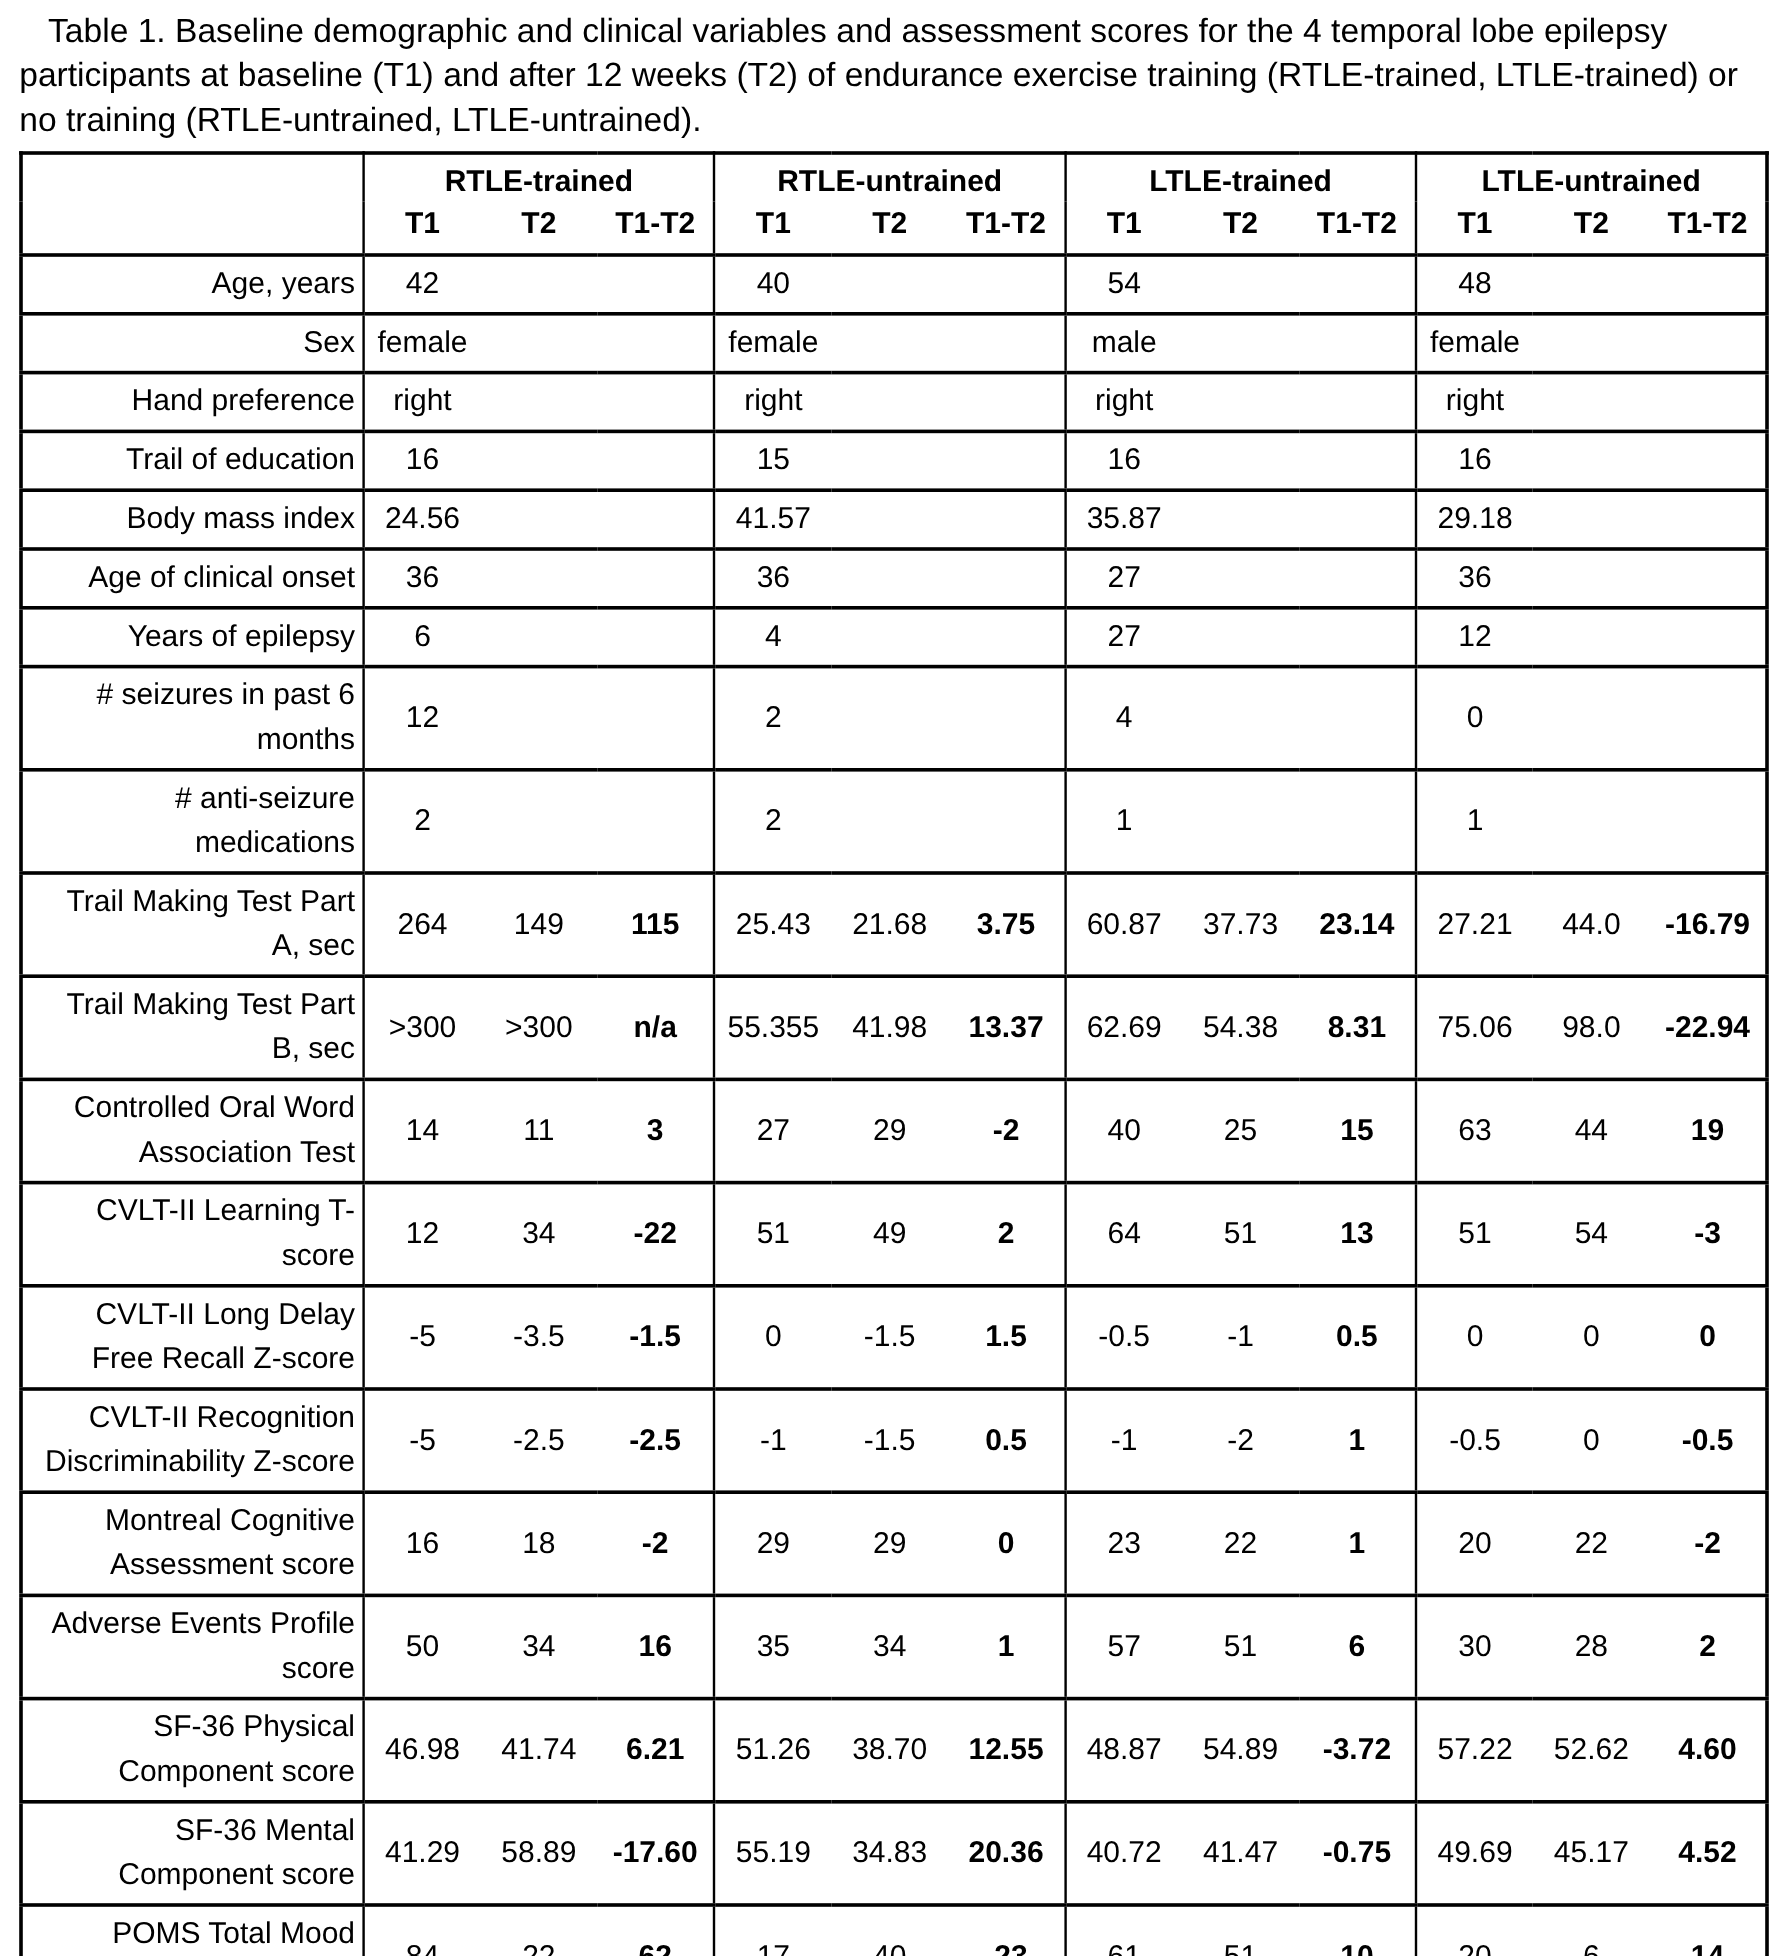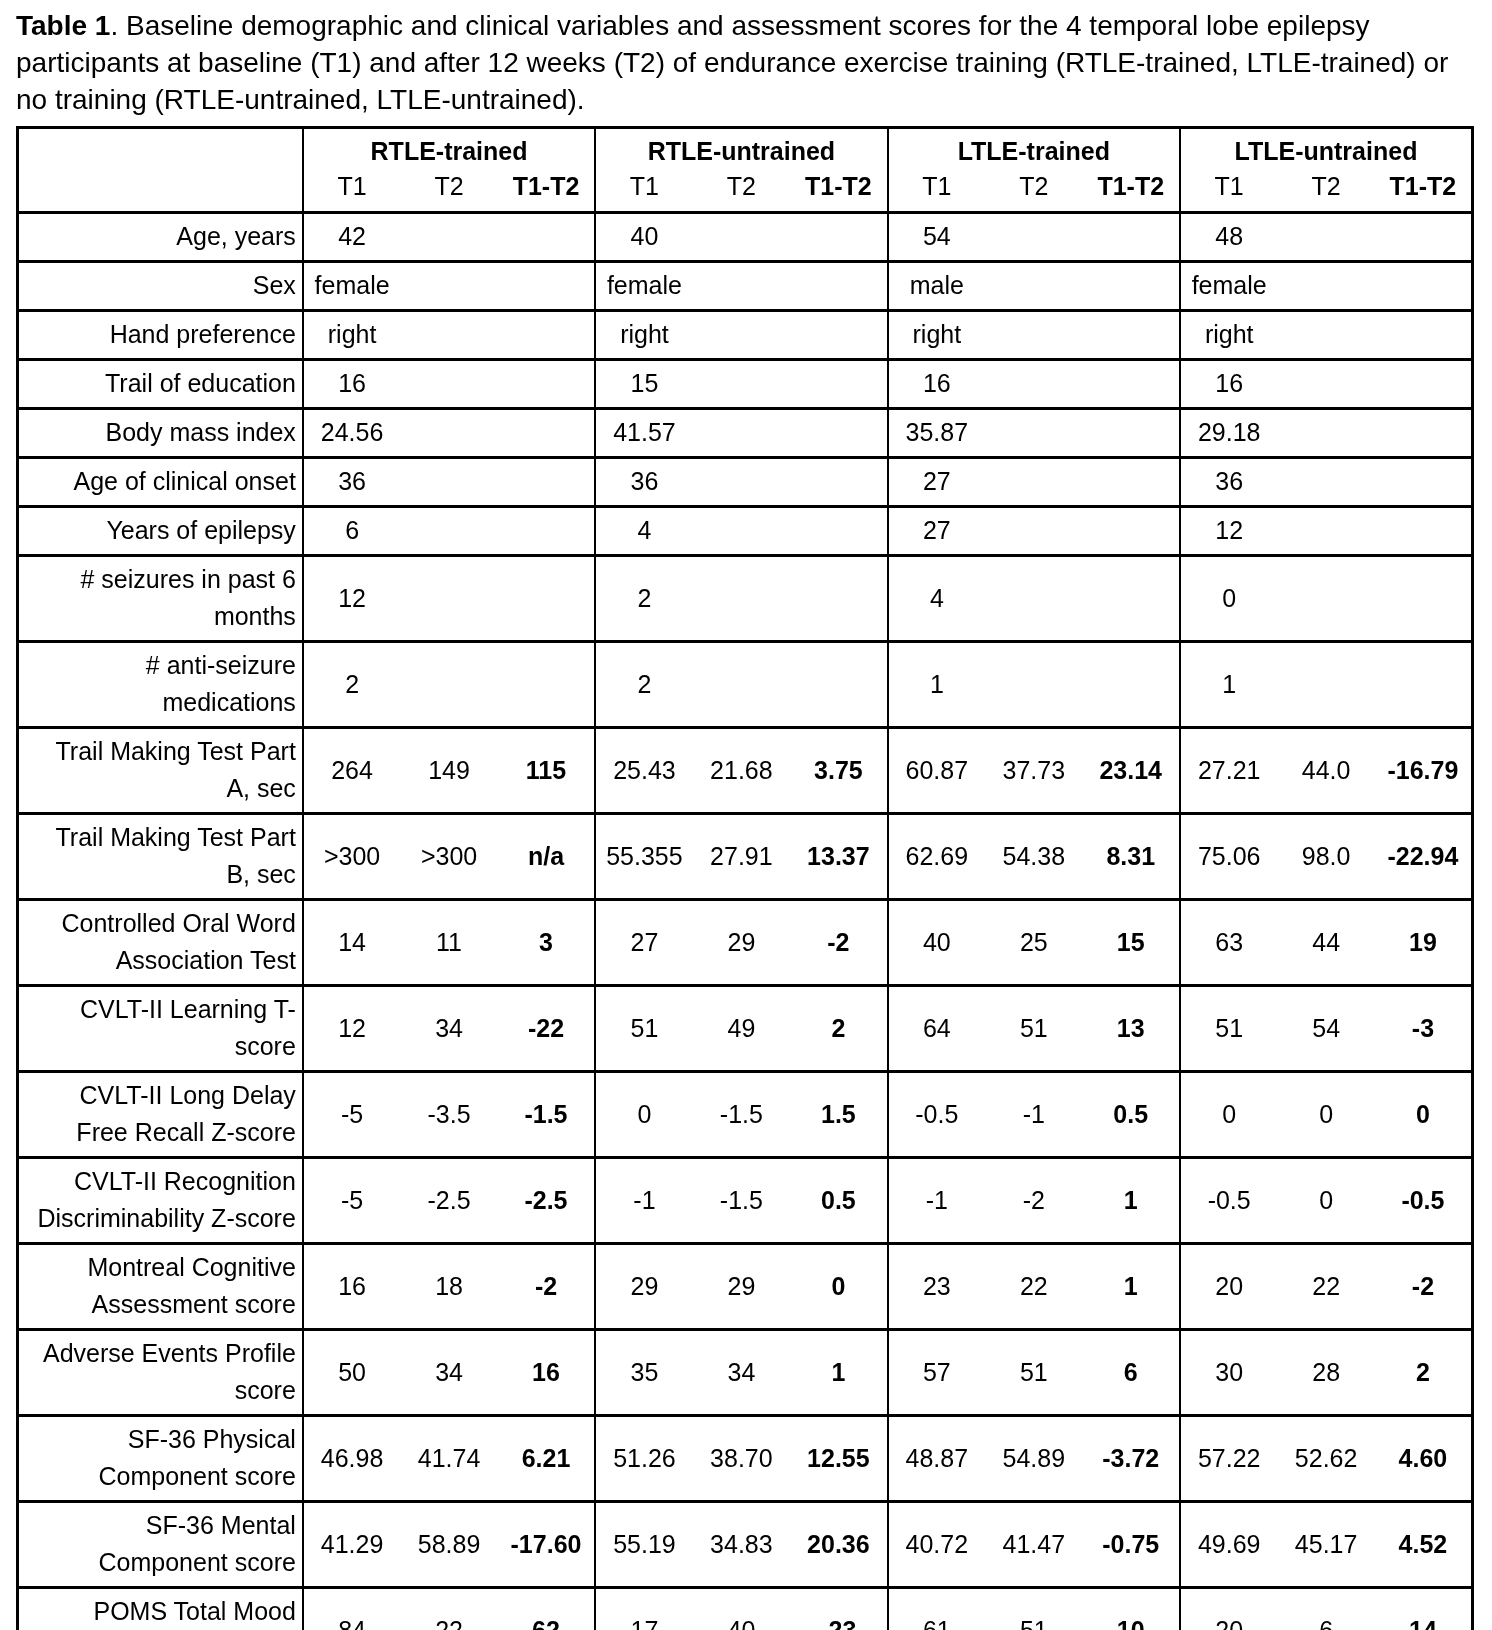--- a/index.html
+++ b/index.html
@@ -5,35 +5,35 @@
   html,body{margin:0;padding:0;}
   body{
     width:1492px;height:1630px;box-sizing:border-box;
     background:#ffffff;color:#000;
     font-family:"Liberation Sans", sans-serif;
     padding:8px 16px 0 16px;
   }
   .title{
     font-size:28px;line-height:1.32;margin:0 0 7px 0;
   }
-  .title .ttl-label{font-weight:bold;}
+  .title .ttl-label{font-weight:normal;margin-left:24px;}
   table{
     border-collapse:collapse;
     border:3px solid #000;
     table-layout:fixed;
     width:1458px;
   }
   col.c-label{width:284px;}
   col.c-val{width:97px;}
   thead th{
     font-size:25px;font-weight:bold;text-align:center;vertical-align:middle;
     padding:0;
   }
   thead tr.groups th{padding-top:8px;padding-bottom:2px;}
-  thead tr.subs th{padding-bottom:10px;padding-top:4px;font-weight:normal;}
+  thead tr.subs th{padding-bottom:10px;padding-top:4px;font-weight:bold;}
   thead tr.subs th.diff{font-weight:bold;margin-top:17px;}
   tbody td{
     border-top:3px solid #000;
     font-size:25px;text-align:center;vertical-align:middle;
     padding:0;
   }
   .gstart{border-left:2px solid #000;}
   td.label-cell{
     text-align:right;padding:4px 6px 4px 14px;
     white-space:pre-line;line-height:1.5;
@@ -242,21 +242,21 @@
           <td class="">44.0</td>
           <td class="diff">-16.79</td>
         </tr>
         <tr class="double">
           <td class="label-cell">Trail Making Test Part
 B, sec</td>
           <td class="gstart ">&gt;300</td>
           <td class="">&gt;300</td>
           <td class="diff">n/a</td>
           <td class="gstart ">55.355</td>
-          <td class="">27.91</td>
+          <td class="">41.98</td>
           <td class="diff">13.37</td>
           <td class="gstart ">62.69</td>
           <td class="">54.38</td>
           <td class="diff">8.31</td>
           <td class="gstart ">75.06</td>
           <td class="">98.0</td>
           <td class="diff">-22.94</td>
         </tr>
         <tr class="double">
           <td class="label-cell">Controlled Oral Word

